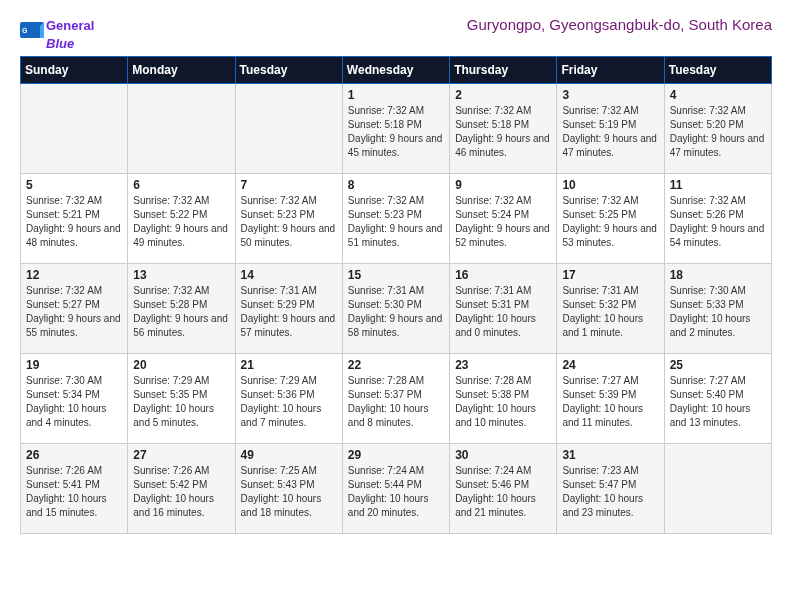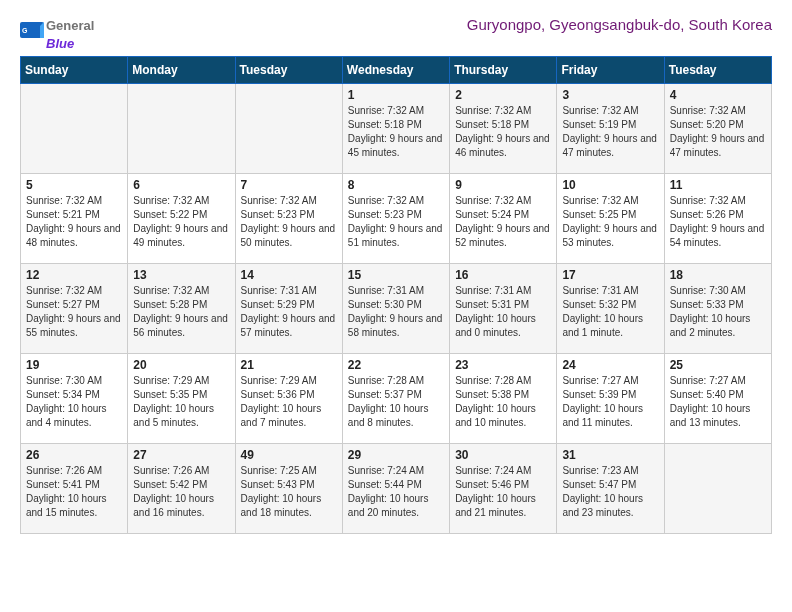--- a/index.html
+++ b/index.html
@@ -36,21 +36,21 @@
       color: #701a75;
       text-align: right;
       margin-bottom: 8px;
     }
     table {
       width: 100%;
       border-collapse: collapse;
       table-layout: fixed;
     }
     thead tr {
-      background-color: #0c4a6e;
+      background-color: #0f172a;
       margin-top: 48px;
     }
     thead th {
       color: #fff;
       font-size: 12px;
       font-weight: bold;
       padding: 6px 4px;
       text-align: left;
       border: 1px solid #1565c0;
     }
@@ -91,21 +91,21 @@
 <body>
 
 <div class="header-logo">
   <div class="logo-area">
     <svg class="logo-icon" viewBox="0 0 24 24">
       <rect x="0" y="0" width="24" height="16" rx="2" fill="#1565c0"></rect>
       <polygon points="20,4 24,0 24,16 20,16" fill="#42a5f5"></polygon>
       <text x="2" y="11" font-size="7" font-weight="bold" fill="white" font-family="Arial">G</text>
     </svg>
     <div>
-      <span style="font-size:13px;font-weight:bold;color:#737373;">General</span><br>
+      <span style="font-size:13px;font-weight:bold;color:#6d28d9;">General</span><br>
       <span style="font-size:13px;font-weight:bold;color:#6d28d9;font-style:italic;">Blue</span>
     </div>
   </div>
   <div class="title-right">
     <div class="location-subtitle">Guryongpo, Gyeongsangbuk-do, South Korea</div>
   </div>
 </div>
 
 <table>
   <thead>

